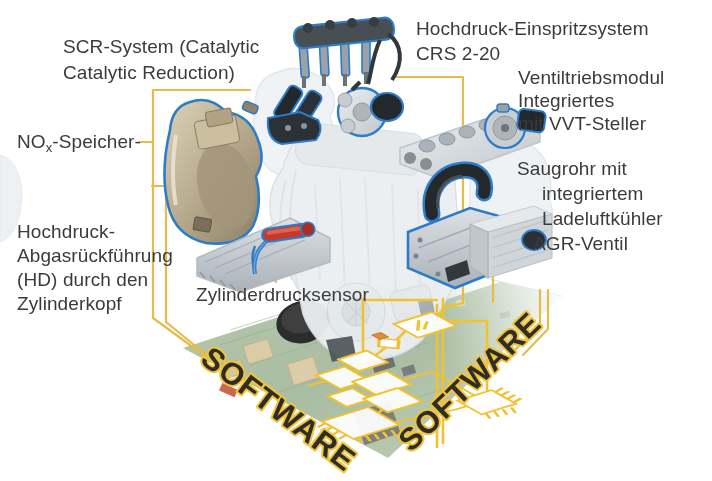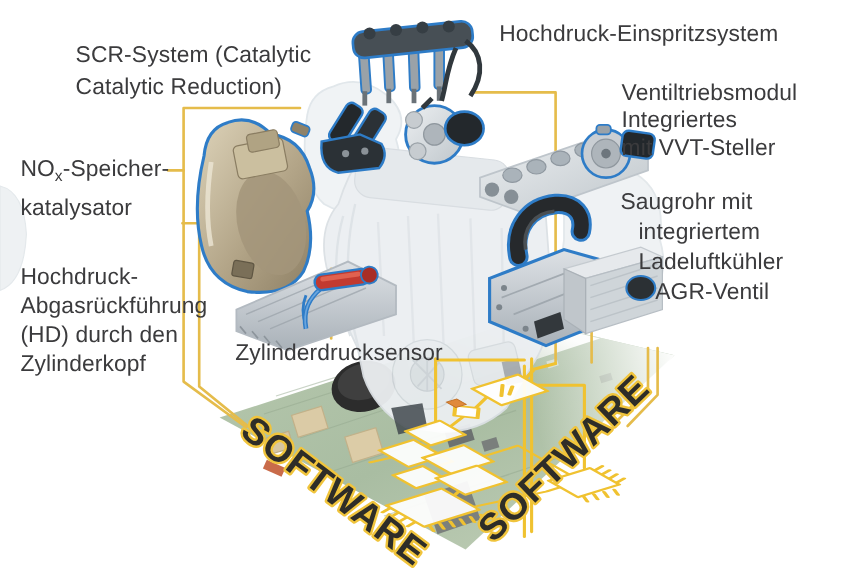--- a/index.html
+++ b/index.html
@@ -20,23 +20,23 @@
   .art{position:absolute;left:0;top:0;}
   .label{
     position:absolute;color:var(--text_dark);
     font-size:19px;line-height:24px;letter-spacing:0.1px;
     white-space:nowrap;
   }
   .label.lh26{line-height:26px}
   .label.lh27{line-height:27px}
   .label.lh25{line-height:25px}
   .label.lh23{line-height:23px}
-  .in23{margin-left:15px}
+  .in23{margin-left:25px}
   .in24{}
-  .in29{margin-left:29px}
+  .in29{margin-left:16px}
   sub.subx{font-size:13px;vertical-align:-4px;}
   .ln{stroke:var(--accent_yellow);stroke-width:2.2;fill:none;stroke-linejoin:round;stroke-linecap:round;}
   .sch{stroke:var(--schematic_yellow);stroke-width:2.6;fill:none;stroke-linejoin:round;stroke-linecap:round;}
   .schbox{fill:rgba(255,255,255,0.93);stroke:var(--schematic_yellow);stroke-width:2.6;stroke-linejoin:round;}
   .sw-text{
     font-family:"Liberation Sans", sans-serif;font-weight:bold;font-size:31px;letter-spacing:1px;
     fill:var(--software_fill);stroke:var(--software_outline);stroke-width:4px;
     paint-order:stroke;stroke-linejoin:round;
   }
 </style>
@@ -284,32 +284,32 @@
   <text class="sw-text" transform="translate(411,453) rotate(-44)">SOFTWARE</text>
 </svg>
 
 <div class="label lh26" style="left:63px;top:34px">
   <div>SCR-System (Catalytic</div>
   <div>Catalytic Reduction)</div>
 </div>
 
 <div class="label lh27" style="left:17px;top:128px">
   <div><span>NO</span><sub class="subx">x</sub><span>-Speicher-</span></div>
-  <div>katalysator</div>
 </div>
 
 <div class="label" style="left:17px;top:220px">
   <div>Hochdruck-</div>
   <div>Abgasrückführung</div>
   <div>(HD) durch den</div>
   <div>Zylinderkopf</div>
 </div>
 
 <div class="label lh25" style="left:416px;top:16px">
   <div>Hochdruck-Einspritzsystem</div>
+  <div>CRS 2-20</div>
 </div>
 
 <div class="label lh23" style="left:518px;top:66px">
   <div>Ventiltriebsmodul</div>
   <div>Integriertes</div>
   <div class="in24">mit VVT-Steller</div>
 </div>
 
 <div class="label lh25" style="left:517px;top:156px">
   <div>Saugrohr mit</div>

